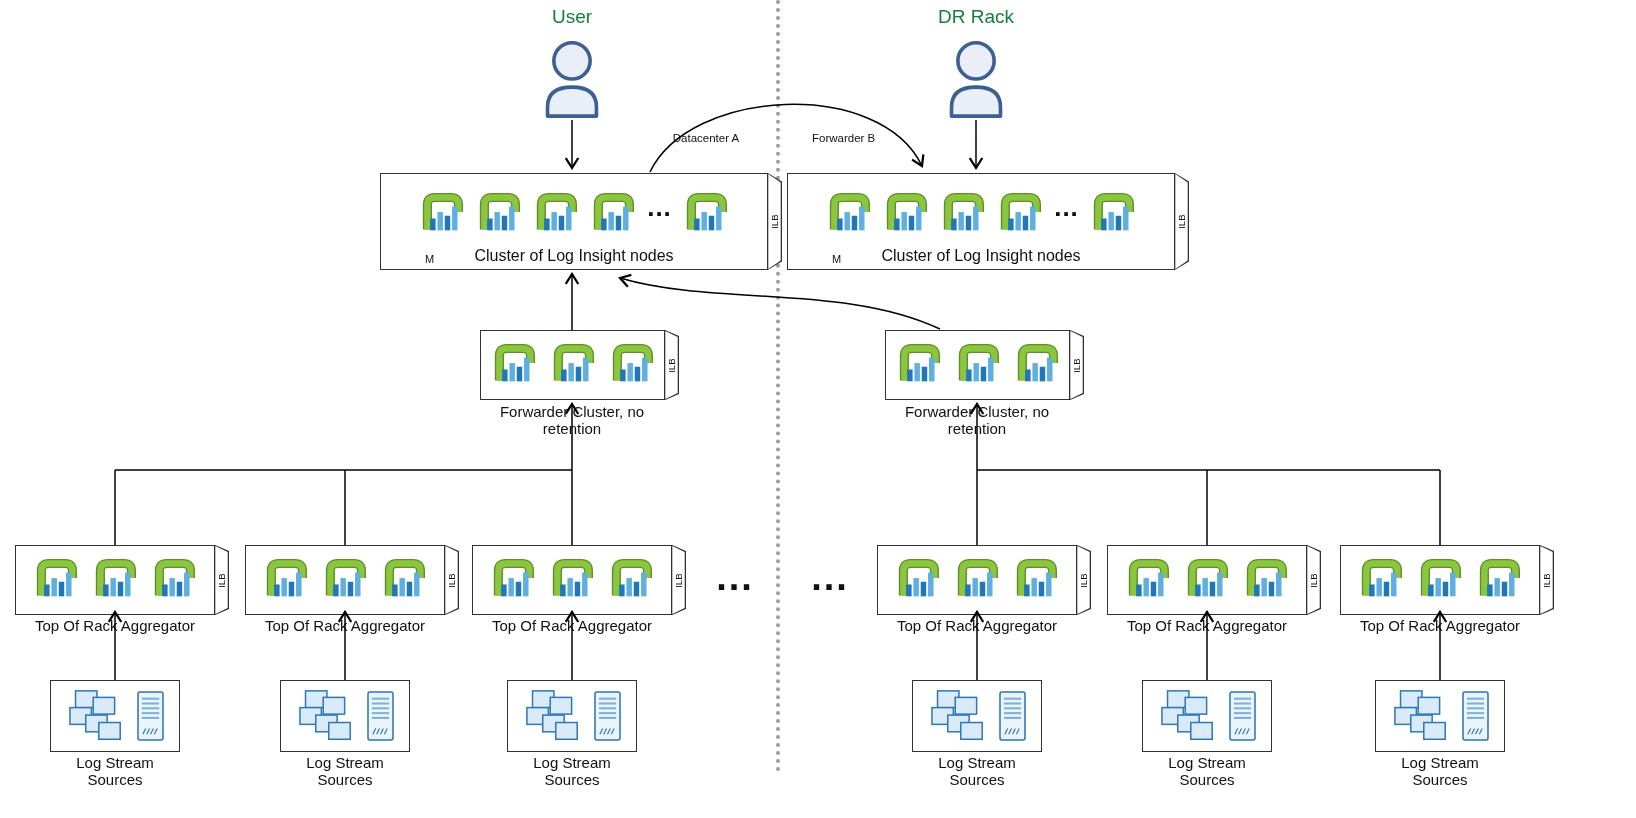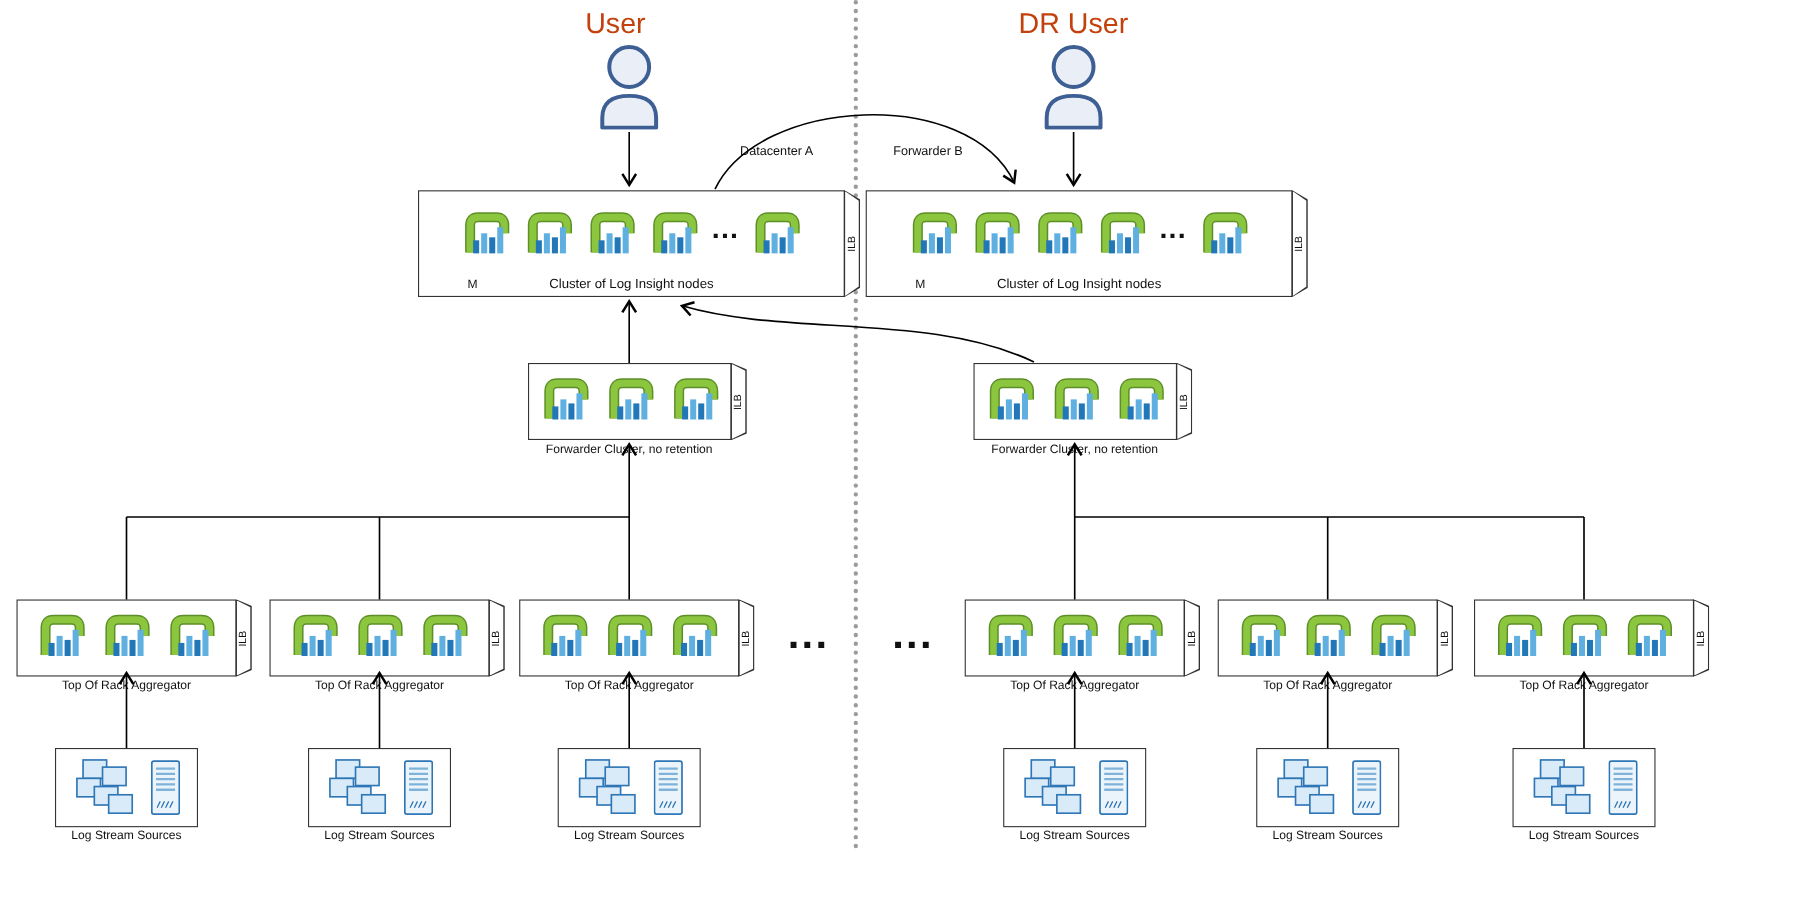--- a/index.html
+++ b/index.html
@@ -2,45 +2,45 @@
 <html><head>
 <meta charset="utf-8">
 <style>
   * { margin:0; padding:0; box-sizing:border-box; }
   body { font-family:"Liberation Sans", sans-serif; background:#fff; }
   .canvas { position:relative; width:1636px; height:818px; background:#fff; overflow:hidden; }
 
   .divider { position:absolute; left:776px; top:0; height:772px; width:0;
              border-left:4px dotted #9c9c9c; }
 
-  .user-label { position:absolute; font-size:26px; color:#c2410c; text-align:left; }
+  .user-label { position:absolute; font-size:19px; color:#15803d; text-align:center; }
   .dc-label   { position:absolute; font-size:11.5px; color:#111; }
 
   .person-icon { position:absolute; width:58px; height:78px; }
 
   .node-box { position:absolute; background:#fff; border:1.4px solid #333; }
 
   .icons-row { display:flex; align-items:center; justify-content:center; gap:13px;
                height:100%; padding:4px 6px 6px 6px; }
   .cluster .icons-row { gap:11px; padding-bottom:22px; }
   .li-icon { width:46px; height:42px; flex:0 0 auto; }
   .dots { font-size:26px; font-weight:700; color:#111; line-height:1; margin-bottom:12px; letter-spacing:1px; }
 
   .caption-center { position:absolute; bottom:4px; left:0; right:0; text-align:center;
-                    font-size:12px; color:#111; }
+                    font-size:16px; color:#111; }
   .m-label { position:absolute; bottom:4px; left:44px; font-size:11px; color:#111; }
 
   .ilb-tab { position:absolute; top:-1.4px; right:-15px; bottom:-1.4px; width:15px;
              background:#333; clip-path:polygon(0 0,100% 9%,100% 91%,0 100%); }
   .ilb-tab::before { content:""; position:absolute; inset:1.3px; background:#fff;
              clip-path:polygon(0 0,100% 9%,100% 91%,0 100%); }
   .ilb-tab span { position:absolute; inset:0; display:flex; align-items:center; justify-content:center;
              writing-mode:vertical-rl; transform:rotate(180deg); font-size:9.5px; color:#111; }
 
-  .box-label { position:absolute; font-size:11px; color:#111; text-align:center; }
+  .box-label { position:absolute; font-size:15px; color:#111; text-align:center; }
 
   .big-dots { position:absolute; font-size:38px; font-weight:700; color:#111;
               line-height:1; text-align:center; letter-spacing:2px; }
 
   .src-row { display:flex; align-items:center; justify-content:center; gap:12px; height:100%; padding:6px; }
   .mon-icon { width:58px; height:54px; }
   .srv-icon { width:27px; height:50px; }
 
   .wires { position:absolute; left:0; top:0; pointer-events:none; z-index:5; }
   .hidden-defs { position:absolute; width:0; height:0; overflow:hidden; }
@@ -89,21 +89,21 @@
     </defs>
   </svg>
 
   <div class="divider"></div>
 
   <div class="user-label" style="left:532px;top:6px;width:80px;">User</div>
   <svg class="person-icon" style="left:543px;top:40px;">
       <use href="#person"></use>
     </svg>
 
-  <div class="user-label" style="left:926px;top:6px;width:100px;">DR User</div>
+  <div class="user-label" style="left:926px;top:6px;width:100px;">DR Rack</div>
   <svg class="person-icon" style="left:947px;top:40px;">
       <use href="#person"></use>
     </svg>
 
   <div class="dc-label" style="left:664px;top:132px;width:84px;text-align:center;">Datacenter A</div>
   <div class="dc-label" style="left:812px;top:132px;width:84px;">Forwarder B</div>
 
   <div class="node-box cluster" style="left:380px;top:173px;width:388px;height:97px;">
     <div class="icons-row">
       <svg class="li-icon">

